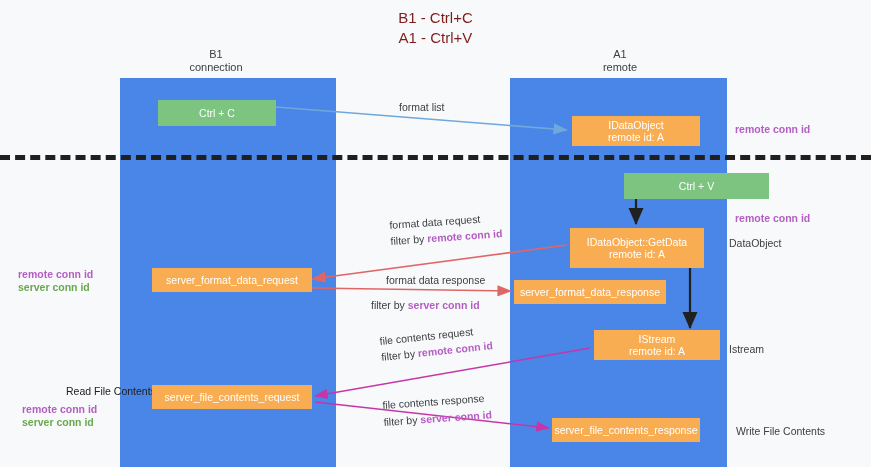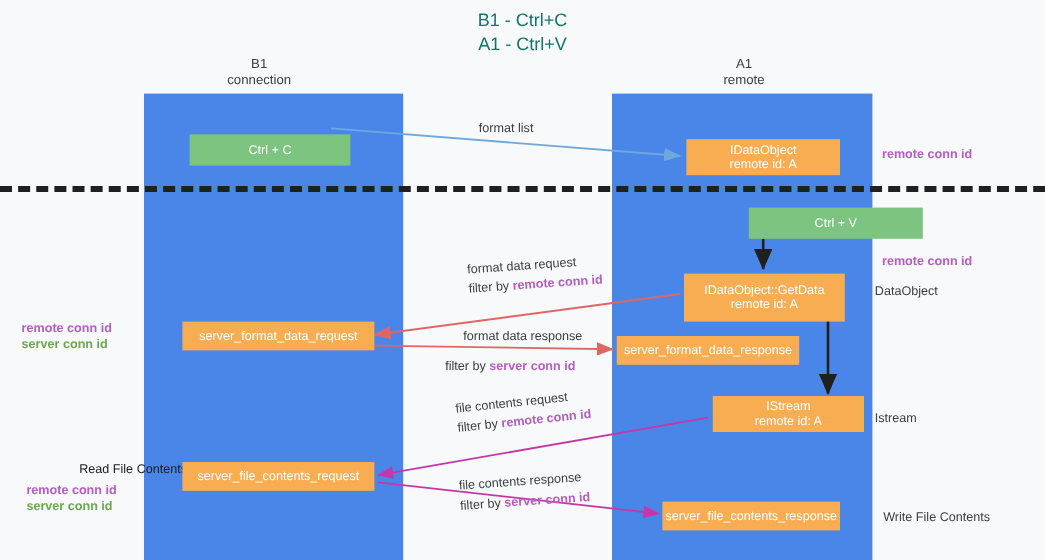--- a/index.html
+++ b/index.html
@@ -10,21 +10,21 @@
     overflow:hidden;
     position:relative;
     color:#3c4043;
   }
   #stage{position:absolute;left:0;top:0;width:871px;height:467px;}
   .abs{position:absolute;}
 
   
   .title{
     left:0;top:8px;width:871px;text-align:center;
-    font-size:15px;line-height:20px;color:#0f766e;
+    font-size:15px;line-height:20px;color:#7f1d1d;
   }
 
   
   .colhead{
     font-size:11px;line-height:13px;text-align:center;color:#3c4043;
   }
 
   
   .lane{background:#4a86e8;}
 
@@ -103,21 +103,21 @@
 
     <line x1="690" y1="258" x2="690" y2="328" stroke="#202020" stroke-width="2.2" marker-end="url(#ah-black)"></line>
 
     <line x1="590" y1="348" x2="315" y2="396" stroke="#c736a8" stroke-width="1.5" marker-end="url(#ah-mag)"></line>
 
     <line x1="315" y1="402" x2="549" y2="428" stroke="#c736a8" stroke-width="1.5" marker-end="url(#ah-mag)"></line>
   </svg>
 
   <div class="abs dashed"></div>
 
-  <div class="abs box box-green" style="left:158px;top:112px;width:134px;height:26px;">
+  <div class="abs box box-green" style="left:158px;top:100px;width:118px;height:26px;">
     <span>Ctrl + C</span>
   </div>
 
   <div class="abs box box-orange" style="left:572px;top:116px;width:128px;height:30px;flex-direction:column;">
     <span>IDataObject</span>
     <span>remote id: A</span>
   </div>
 
   <div class="abs lbl lbl-purple" style="left:735px;top:123px;">remote conn id</div>
 

